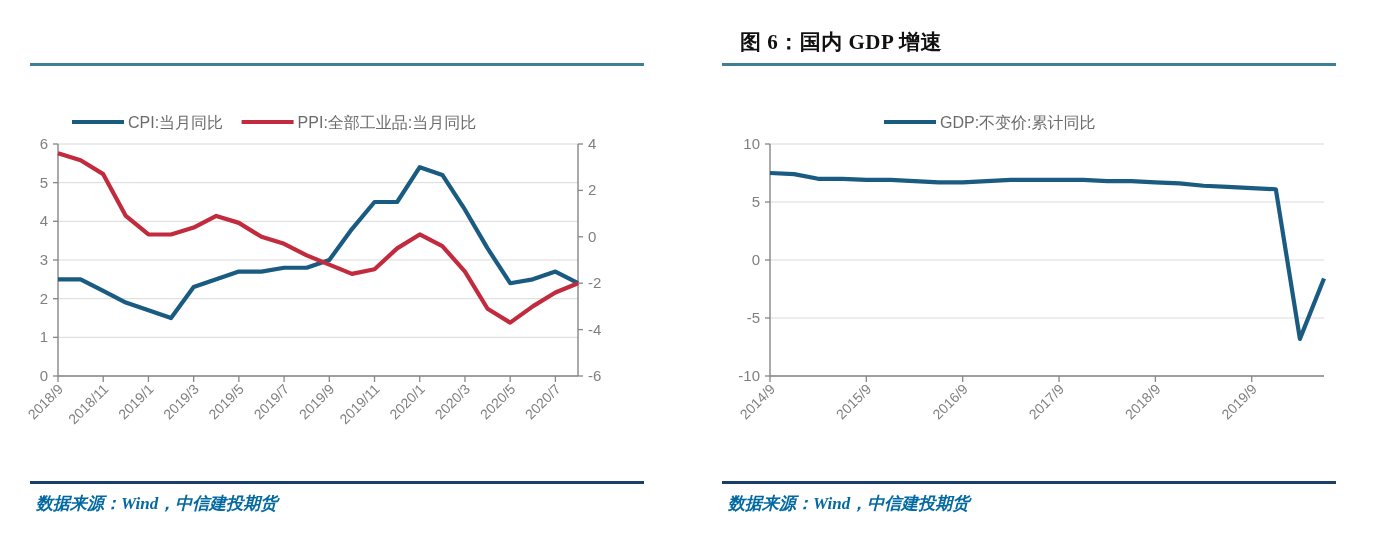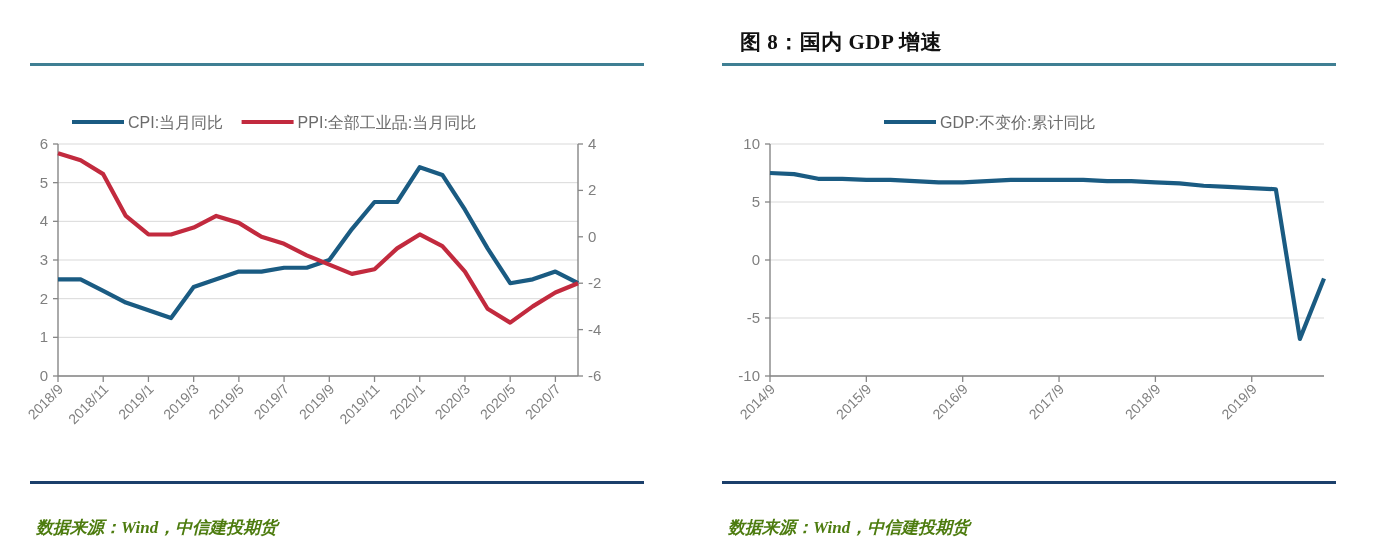--- a/index.html
+++ b/index.html
@@ -23,23 +23,22 @@
     position:absolute;left:30px;top:63px;width:614px;height:3px;
     background:#3f7f93;
   }
   .rule-bot{
     position:absolute;left:30px;top:481px;width:614px;height:3px;
     background:#1b3f6b;
   }
   .source{
     position:absolute;left:36px;top:492px;
     font-family:"Liberation Serif","DejaVu Serif",serif;
-    font-weight:bold;font-style:italic;font-size:17px;color:#4d7c0f;
+    font-weight:bold;font-style:italic;font-size:17px;color:#0369a1;
     white-space:nowrap;
-    margin-top:24px;
   }
   .chart-wrap{position:absolute;left:0;top:96px;width:692px;height:370px;}
   svg{display:block;}
   .axis-label{font-family:"Liberation Sans","DejaVu Sans",sans-serif;font-size:15px;fill:#7f7f7f;}
   .legend-label{font-family:"Liberation Sans","DejaVu Sans",sans-serif;font-size:16px;fill:#6b6b6b;}
   .tick-label{font-family:"Liberation Sans","DejaVu Sans",sans-serif;font-size:14px;fill:#7f7f7f;}
   .gridline{stroke:#d9d9d9;stroke-width:1;}
   .axisline{stroke:#868686;stroke-width:1.4;}
   .tickmark{stroke:#868686;stroke-width:1.3;}
   .series{fill:none;stroke-width:4.2;stroke-linejoin:round;stroke-linecap:butt;}
@@ -122,21 +121,21 @@
           <line x1="241.6" y1="26" x2="293.6" y2="26" stroke="#C22A3E" stroke-width="4.2"></line>
           <text x="297.6" y="32" text-anchor="start" class="legend-label">PPI:全部工业品:当月同比</text>
         </svg>
     </div>
 
     <div class="rule-bot"></div>
     <div class="source">数据来源：Wind，中信建投期货</div>
   </div>
 
   <div class="col col-right">
-    <div class="fig-title">图 8：国内 GDP 增速</div>
+    <div class="fig-title">图 6：国内 GDP 增速</div>
     <div class="rule-top"></div>
 
     <div class="chart-wrap">
       <svg id="svg-right" width="692" height="370" viewBox="0 0 692 370">
           <rect x="78" y="48" width="554" height="232" fill="#fff"></rect>
           <line x1="78" y1="280" x2="632" y2="280" class="gridline"></line>
           <line x1="78" y1="222" x2="632" y2="222" class="gridline"></line>
           <line x1="78" y1="164" x2="632" y2="164" class="gridline"></line>
           <line x1="78" y1="106" x2="632" y2="106" class="gridline"></line>
           <line x1="78" y1="48" x2="632" y2="48" class="gridline"></line>

